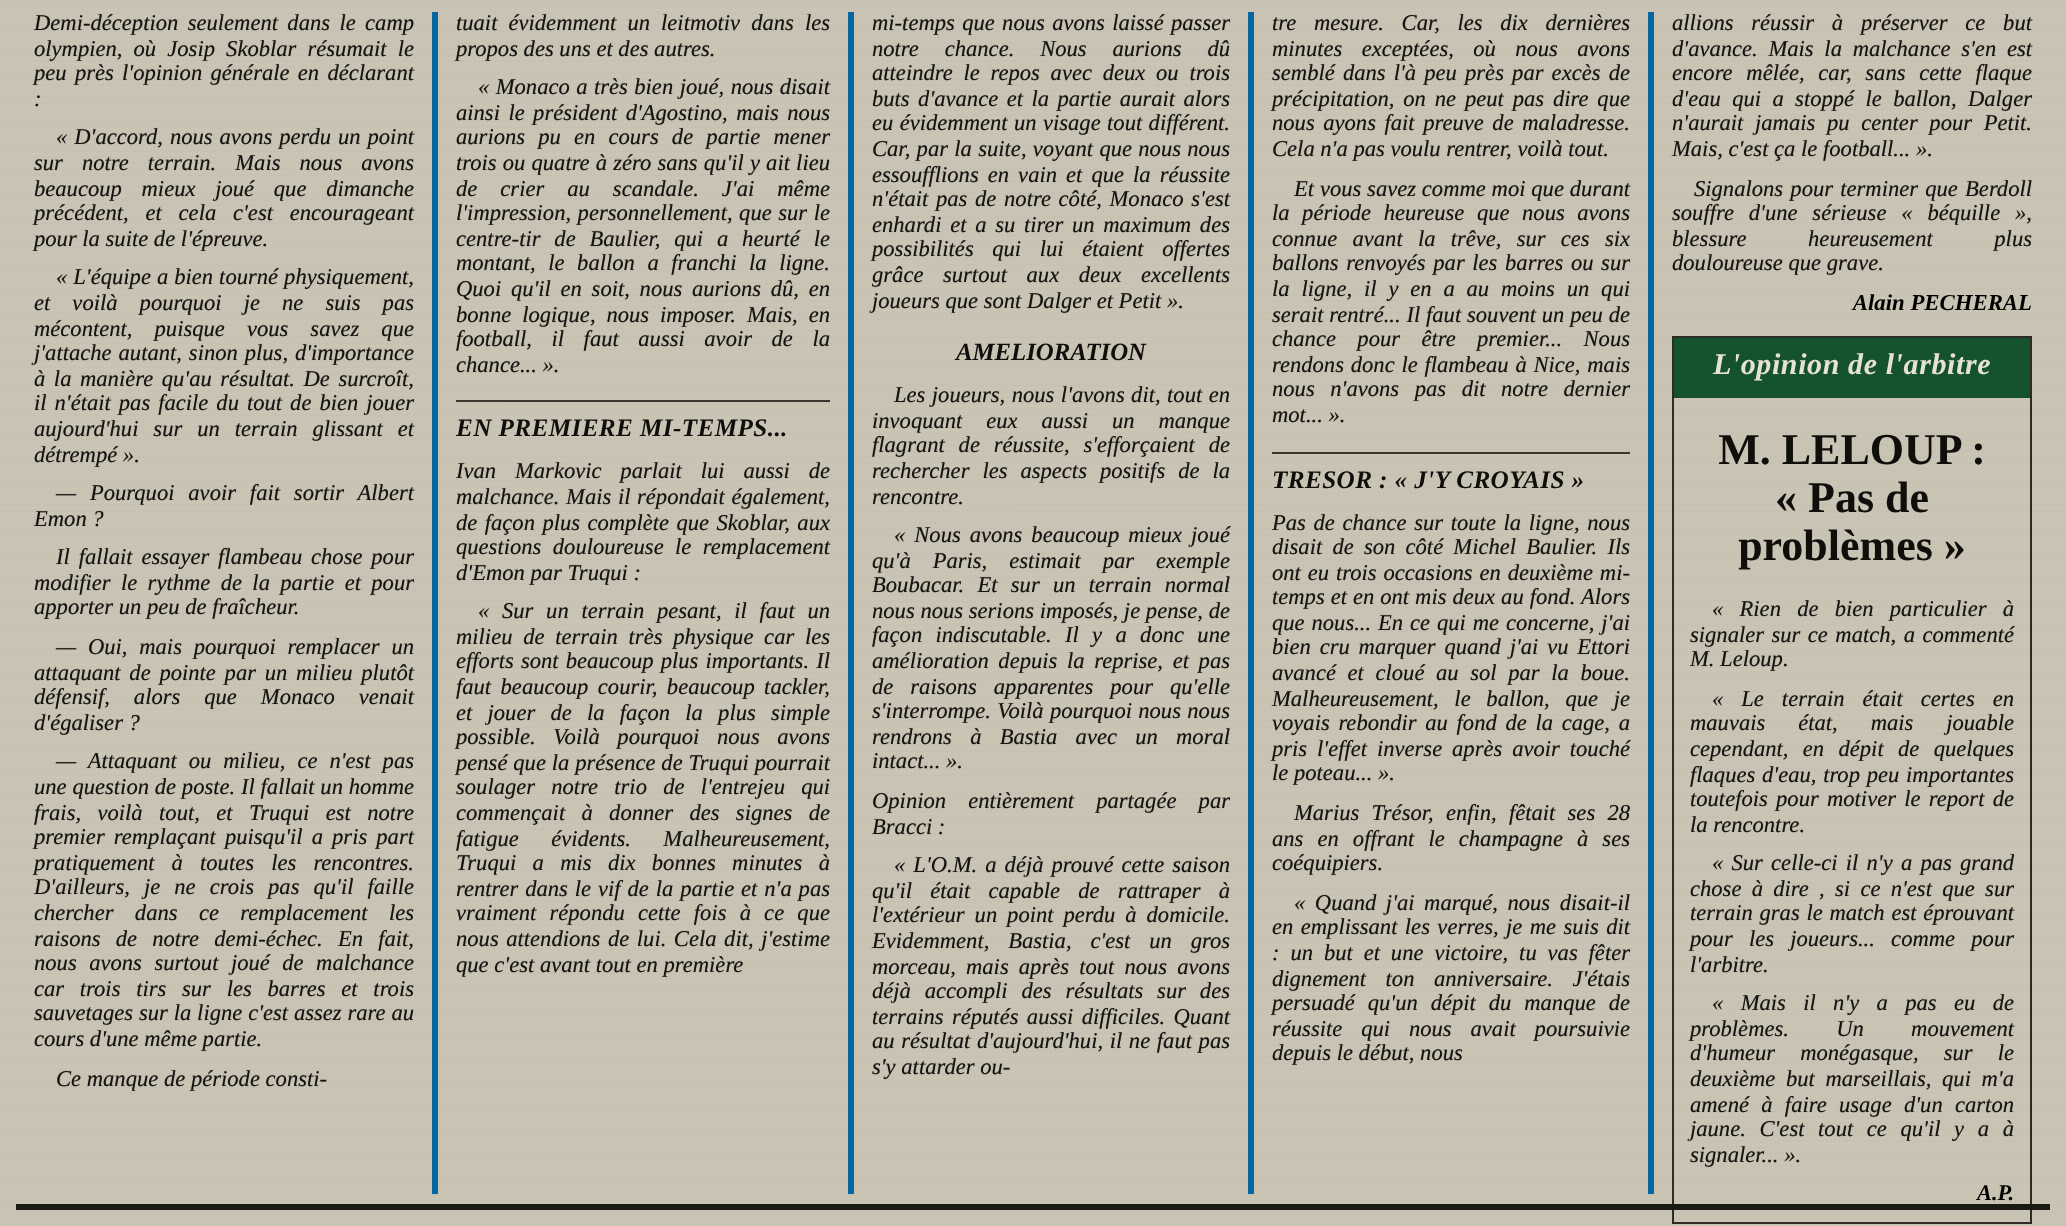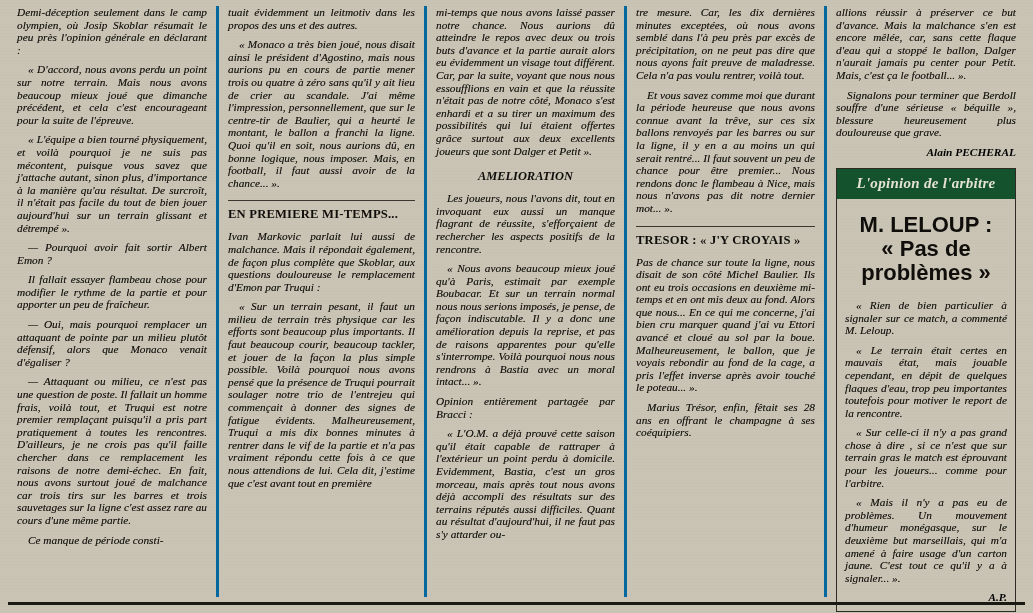--- a/index.html
+++ b/index.html
@@ -54,20 +54,21 @@
     font-style: italic;
     color: #15130f;
     font-family: "Liberation Serif", serif;
     text-shadow: 0 0 0.4px rgba(0,0,0,0.45);
   }
   .indent { text-indent: 11px; }
 
   h3.sub {
     font-size: 12.6px;
     font-weight: bold;
+    font-style: italic;
     margin: 11px 0 8px 0;
     letter-spacing: .2px;
     color: #100e0b;
     border-top: 1px solid #3a372f;
     padding-top: 6px;
   }
   h3.center {
     text-align: center;
     font-size: 12.4px;
     font-weight: bold;
@@ -107,21 +108,21 @@
     padding: 6px 4px 7px 4px;
     letter-spacing: .3px;
   }
   .opinion-title {
     text-align: center;
     font-weight: bold;
     font-size: 22px;
     line-height: 24px;
     padding: 14px 6px 12px 6px;
     color: #100e0b;
-    font-family: Liberation Sans, sans-serif;
+    font-family: Liberation Serif, serif;
   }
   .opinion-title .ln { display: block; }
   .opinion-body { padding: 2px 8px 8px 8px; }
   .opinion-body p { font-size: 11.3px; line-height: 12.6px; }
 
   .bottom-rule {
     position: absolute;
     left: 8px;
     right: 8px;
     bottom: 8px;
@@ -162,20 +163,21 @@
       <p>Opinion entièrement partagée par Bracci :</p>
       <p class="indent">« L'O.M. a déjà prouvé cette saison qu'il était capable de rattraper à l'extérieur un point perdu à domicile. Evidemment, Bastia, c'est un gros morceau, mais après tout nous avons déjà accompli des résultats sur des terrains réputés aussi difficiles. Quant au résultat d'aujourd'hui, il ne faut pas s'y attarder ou-</p>
     </div>
 
     <div class="col c4">
       <p>tre mesure. Car, les dix dernières minutes exceptées, où nous avons semblé dans l'à peu près par excès de précipitation, on ne peut pas dire que nous ayons fait preuve de maladresse. Cela n'a pas voulu rentrer, voilà tout.</p>
       <p class="indent">Et vous savez comme moi que durant la période heureuse que nous avons connue avant la trêve, sur ces six ballons renvoyés par les barres ou sur la ligne, il y en a au moins un qui serait rentré... Il faut souvent un peu de chance pour être premier... Nous rendons donc le flambeau à Nice, mais nous n'avons pas dit notre dernier mot... ».</p>
       <h3 class="sub">TRESOR : « J'Y CROYAIS »</h3>
       <p>Pas de chance sur toute la ligne, nous disait de son côté Michel Baulier. Ils ont eu trois occasions en deuxième mi-temps et en ont mis deux au fond. Alors que nous... En ce qui me concerne, j'ai bien cru marquer quand j'ai vu Ettori avancé et cloué au sol par la boue. Malheureusement, le ballon, que je voyais rebondir au fond de la cage, a pris l'effet inverse après avoir touché le poteau... ».</p>
       <p class="indent">Marius Trésor, enfin, fêtait ses 28 ans en offrant le champagne à ses coéquipiers.</p>
+      <p class="indent">« Quand j'ai marqué, nous disait-il en emplissant les verres, je me suis dit : un but et une victoire, tu vas fêter dignement ton anniversaire. J'étais persuadé qu'un dépit du manque de réussite qui nous avait poursuivie depuis le début, nous</p>
     </div>
 
     <div class="col c5">
       <p>allions réussir à préserver ce but d'avance. Mais la malchance s'en est encore mêlée, car, sans cette flaque d'eau qui a stoppé le ballon, Dalger n'aurait jamais pu center pour Petit. Mais, c'est ça le football... ».</p>
       <p class="indent">Signalons pour terminer que Berdoll souffre d'une sérieuse « béquille », blessure heureusement plus douloureuse que grave.</p>
       <div class="sig">Alain PECHERAL</div>
 
       <div class="opinion-box">
         <div class="opinion-head">L'opinion de l'arbitre</div>
         <div class="opinion-title">

